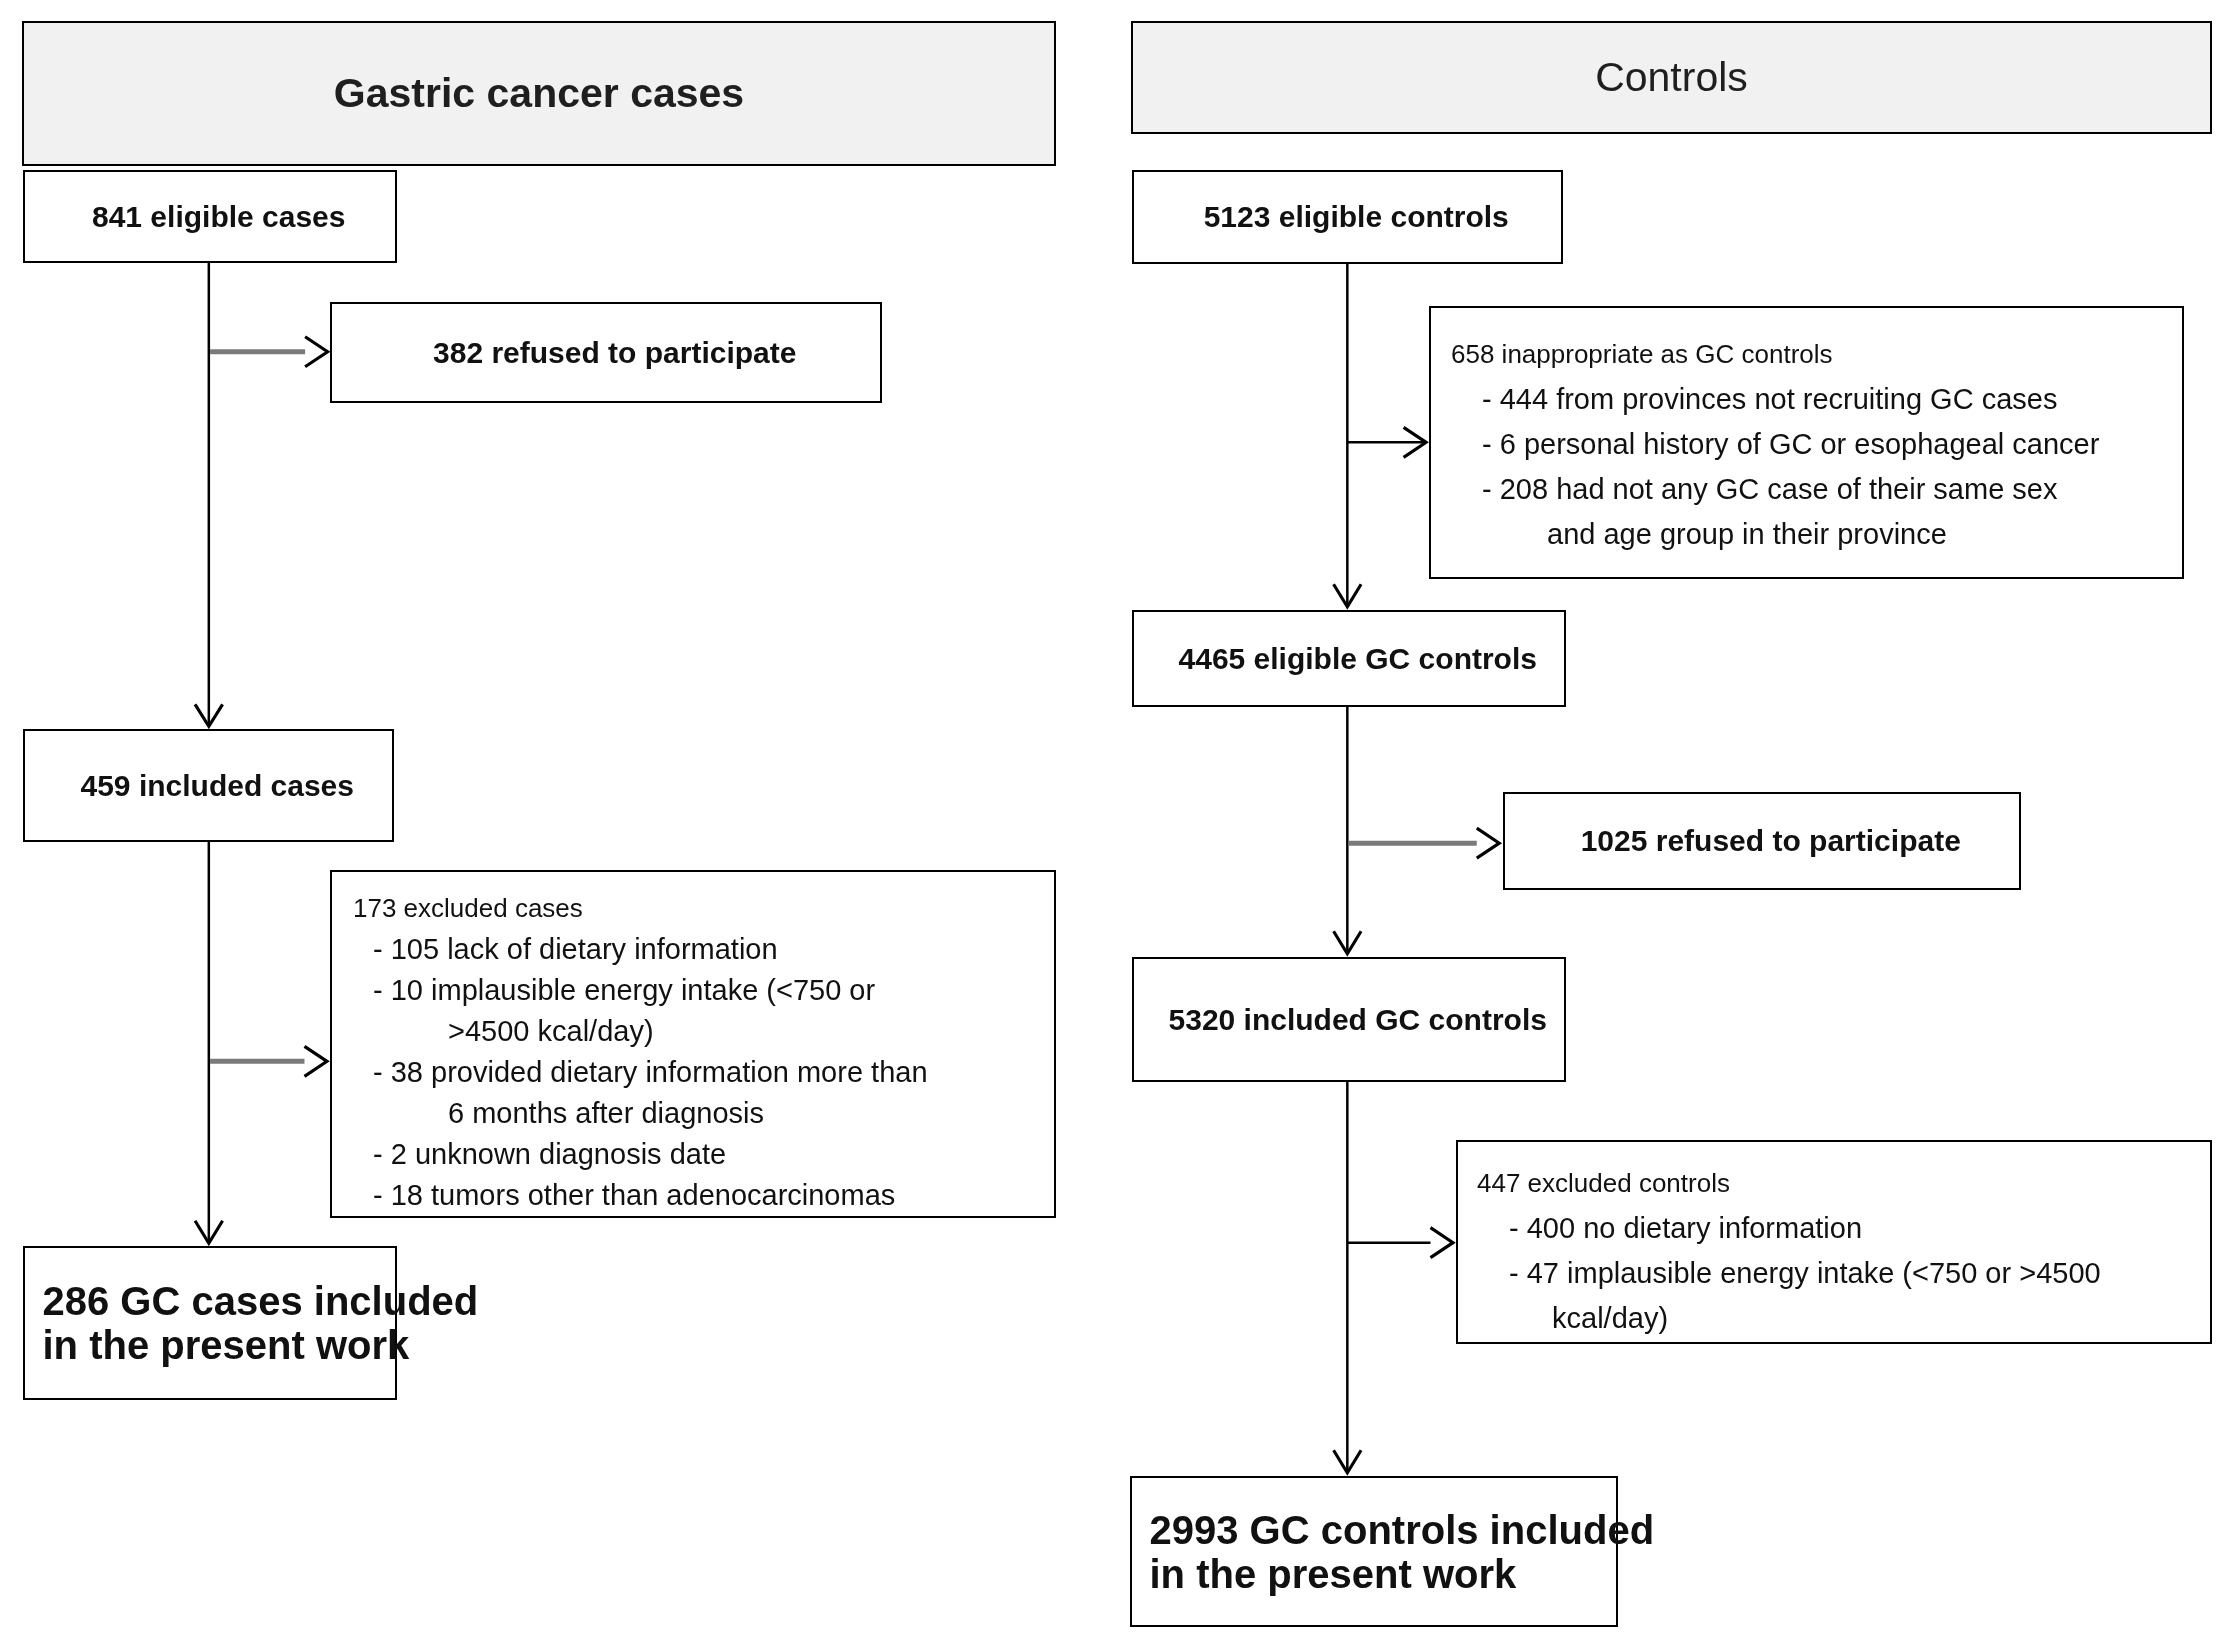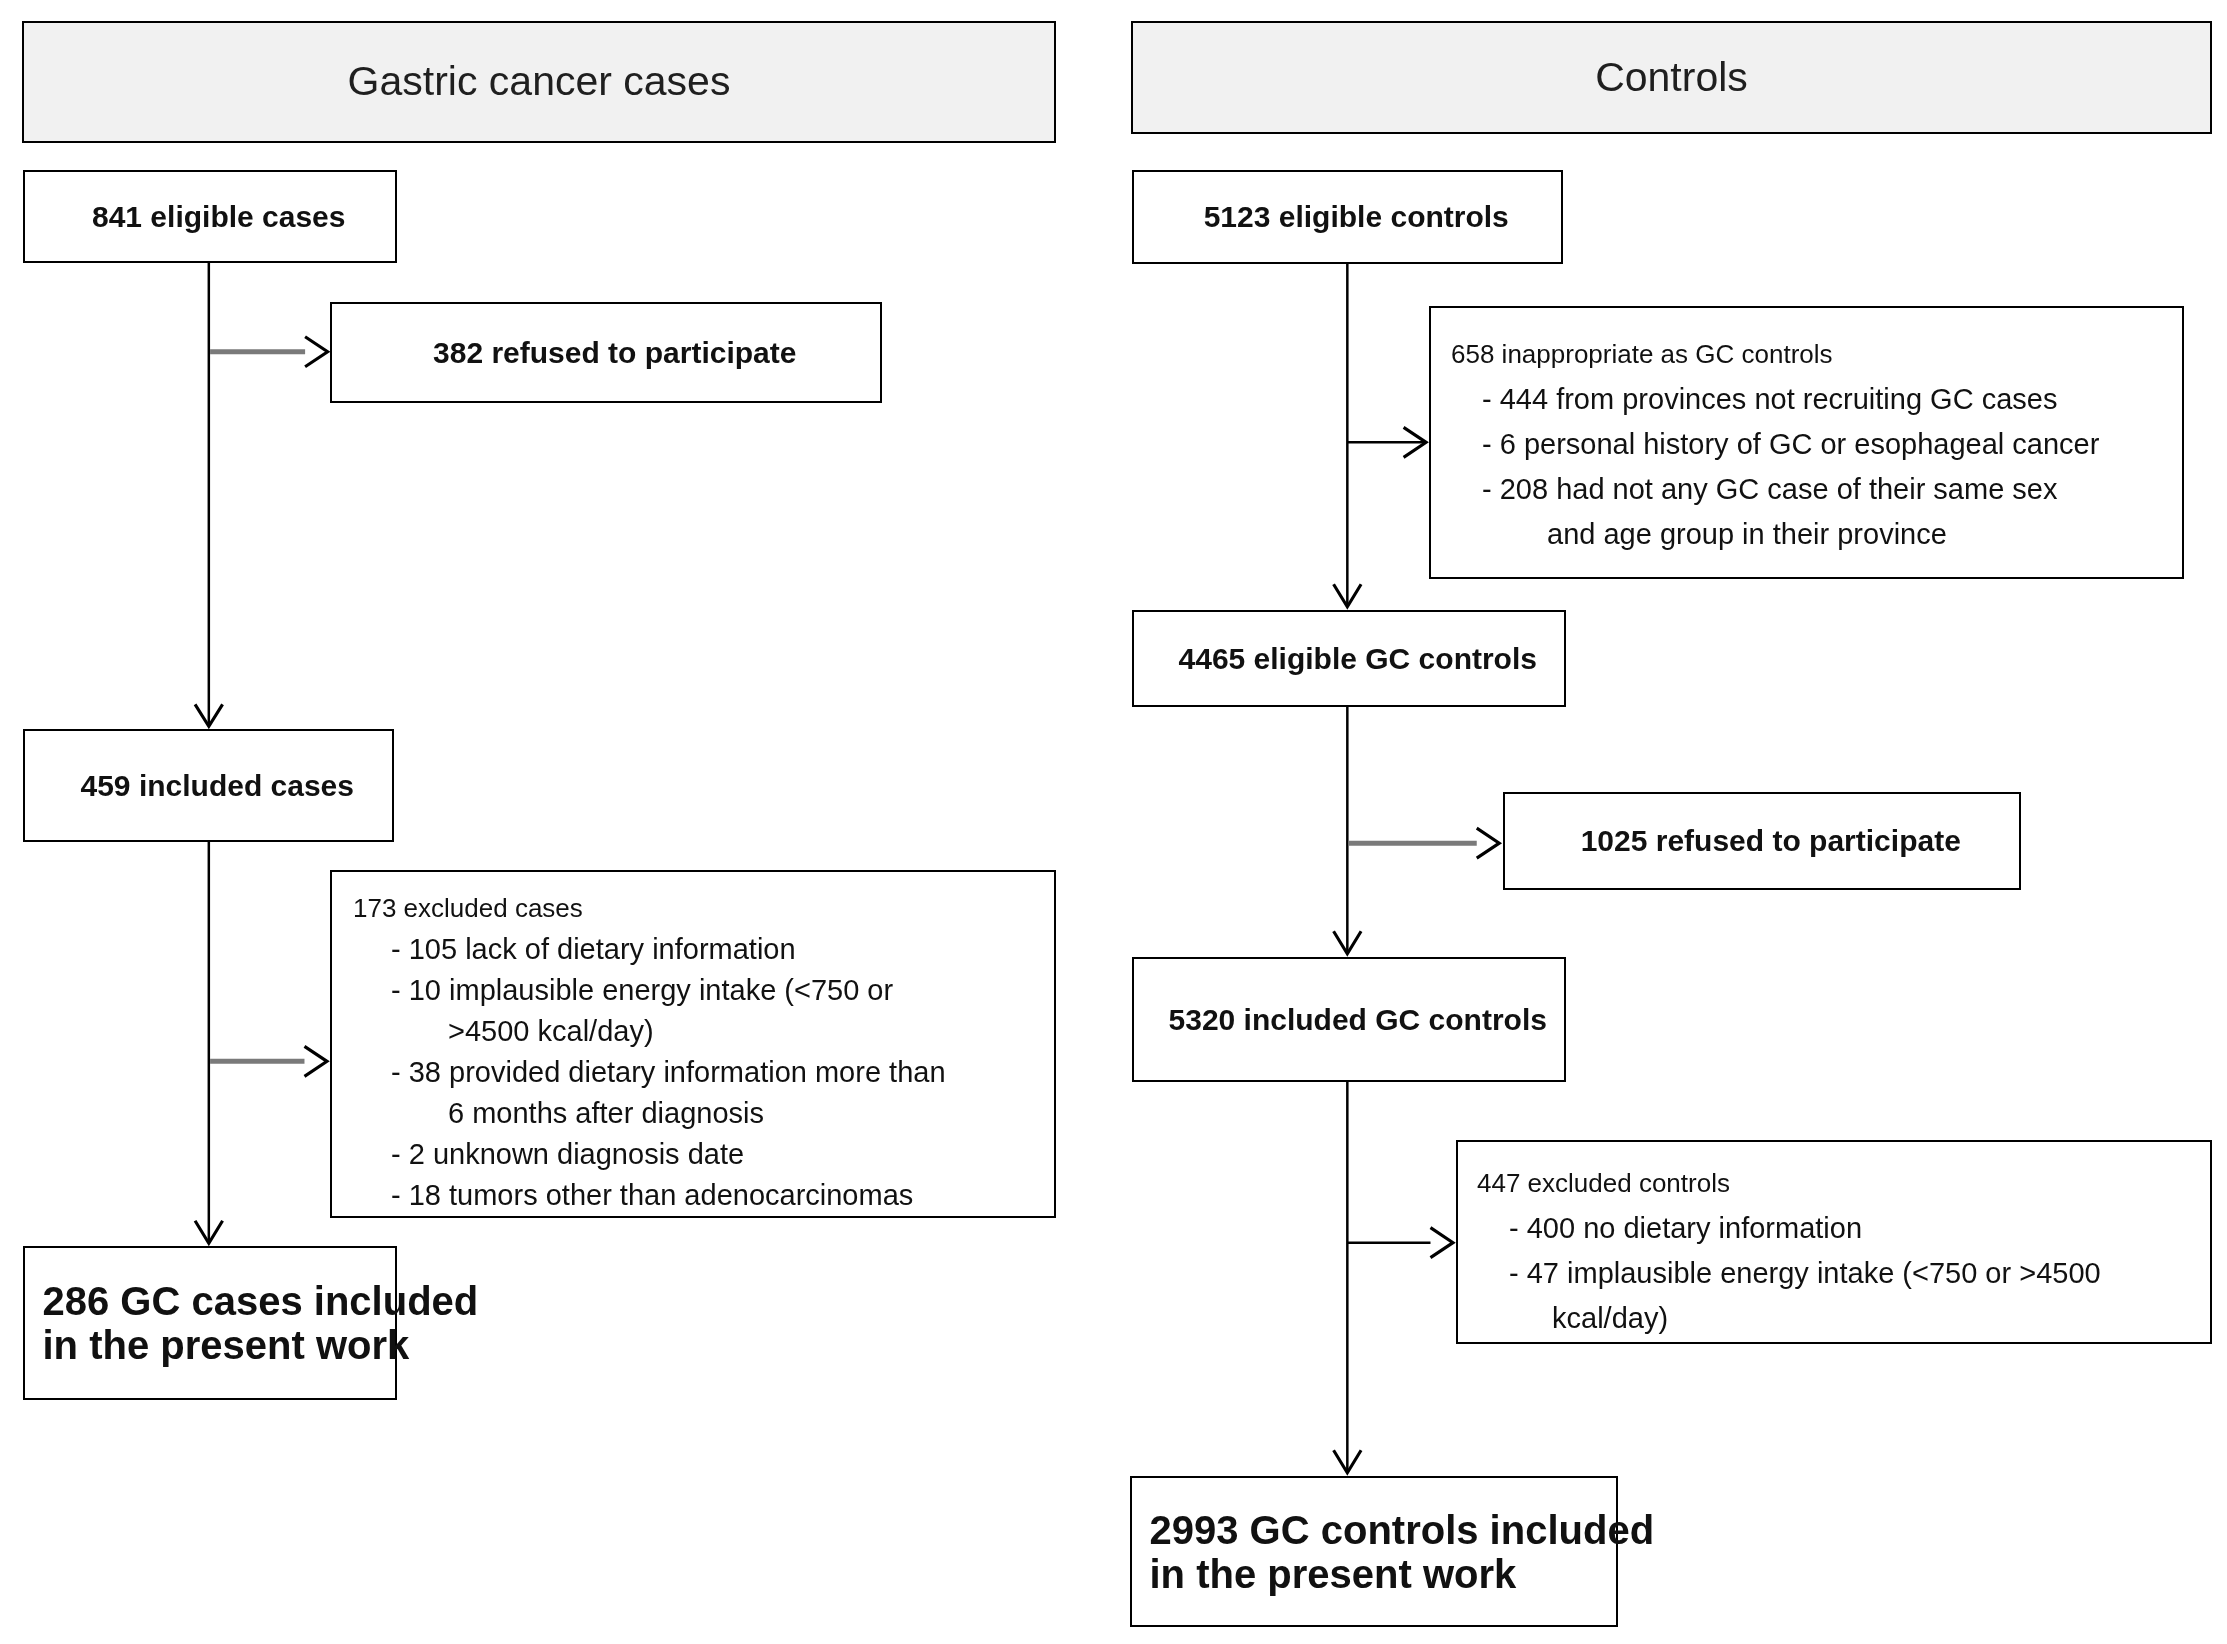--- a/index.html
+++ b/index.html
@@ -39,21 +39,21 @@
   }
   .multi{white-space:nowrap;}
   .multi .title{font-weight:normal;font-size:26px;}
   .multi .line{font-size:29px;}
   .multi.m173{padding-top:16.3px;}
   .multi.m173 .row{height:41px;display:flex;align-items:center;}
   .multi.m658 .row,.multi.m447 .row{height:45px;display:flex;align-items:center;}
   .multi.m658{padding-top:24px;}
   .multi.m447{padding-top:19px;}
   .m173 .t{padding-left:21px;}
-  .m173 .b1{padding-left:59px;}
+  .m173 .b1{padding-left:41px;}
   .m173 .b2{padding-left:116px;}
   .m658 .t{padding-left:20px;}
   .m658 .b1{padding-left:51px;}
   .m658 .b2{padding-left:116px;}
   .m447 .t{padding-left:19px;}
   .m447 .b1{padding-left:51px;}
   .m447 .b2{padding-left:94px;}
 </style>
 </head>
 <body>
@@ -98,21 +98,21 @@
     <g>
       <line x1="2157" y1="1348" x2="2362" y2="1348" stroke="#7a7a7a" stroke-width="8"></line>
       <polyline points="2362,1324 2398,1348 2362,1372" fill="none" stroke="#000" stroke-width="5"></polyline>
     </g>
     <g>
       <line x1="2155" y1="1987" x2="2288" y2="1987" stroke="#000" stroke-width="4"></line>
       <polyline points="2288,1963 2324,1987 2288,2011" fill="none" stroke="#000" stroke-width="5"></polyline>
     </g>
   </svg>
 
-  <div class="box hdr" style="left:22px;top:20.6px;width:1034px;height:122px;">
+  <div class="box hdr" style="left:22px;top:20.6px;width:1034px;height:145px;font-weight:bold;">
     <span>Gastric cancer cases</span>
   </div>
   <div class="box hdr" style="left:1131px;top:20.6px;width:1081px;height:113px;">
     <span>Controls</span>
   </div>
 
   <div class="box single" style="left:23px;top:170px;width:374px;height:93px;">
     <span>841 eligible cases</span>
   </div>
 

